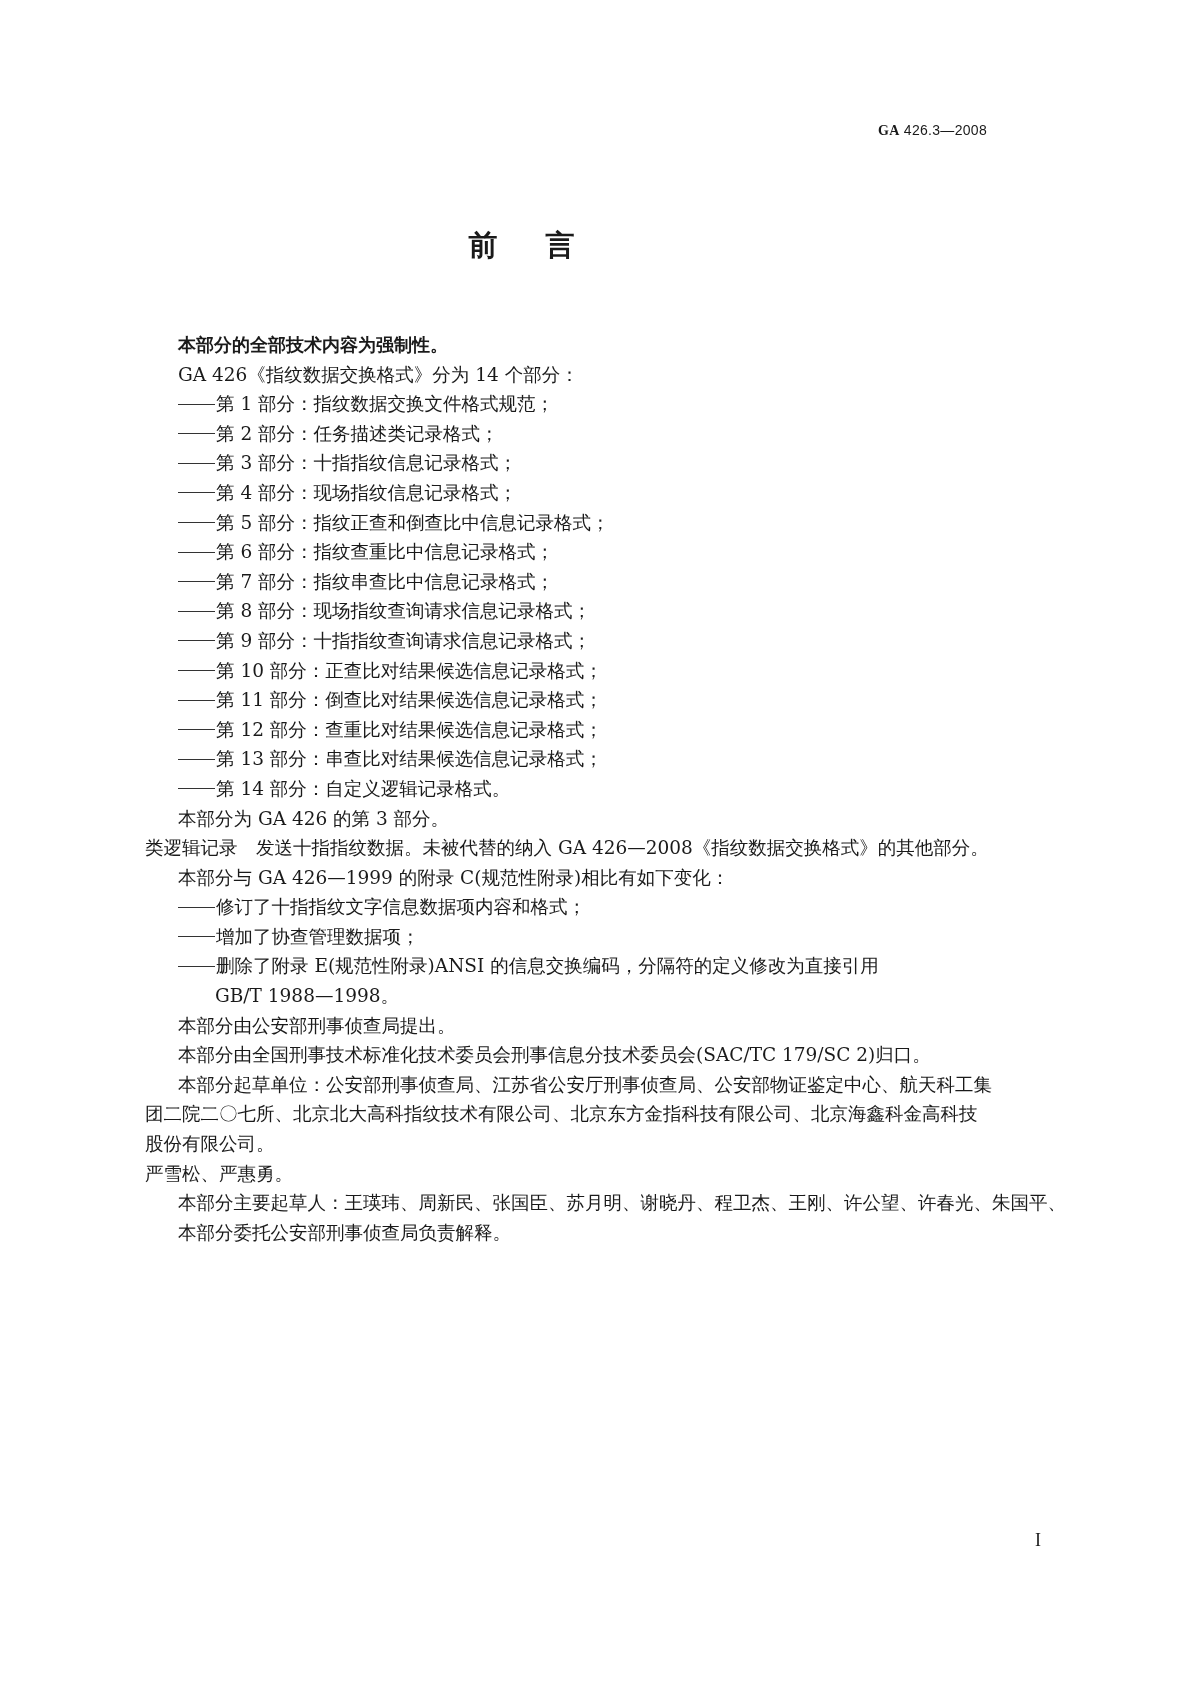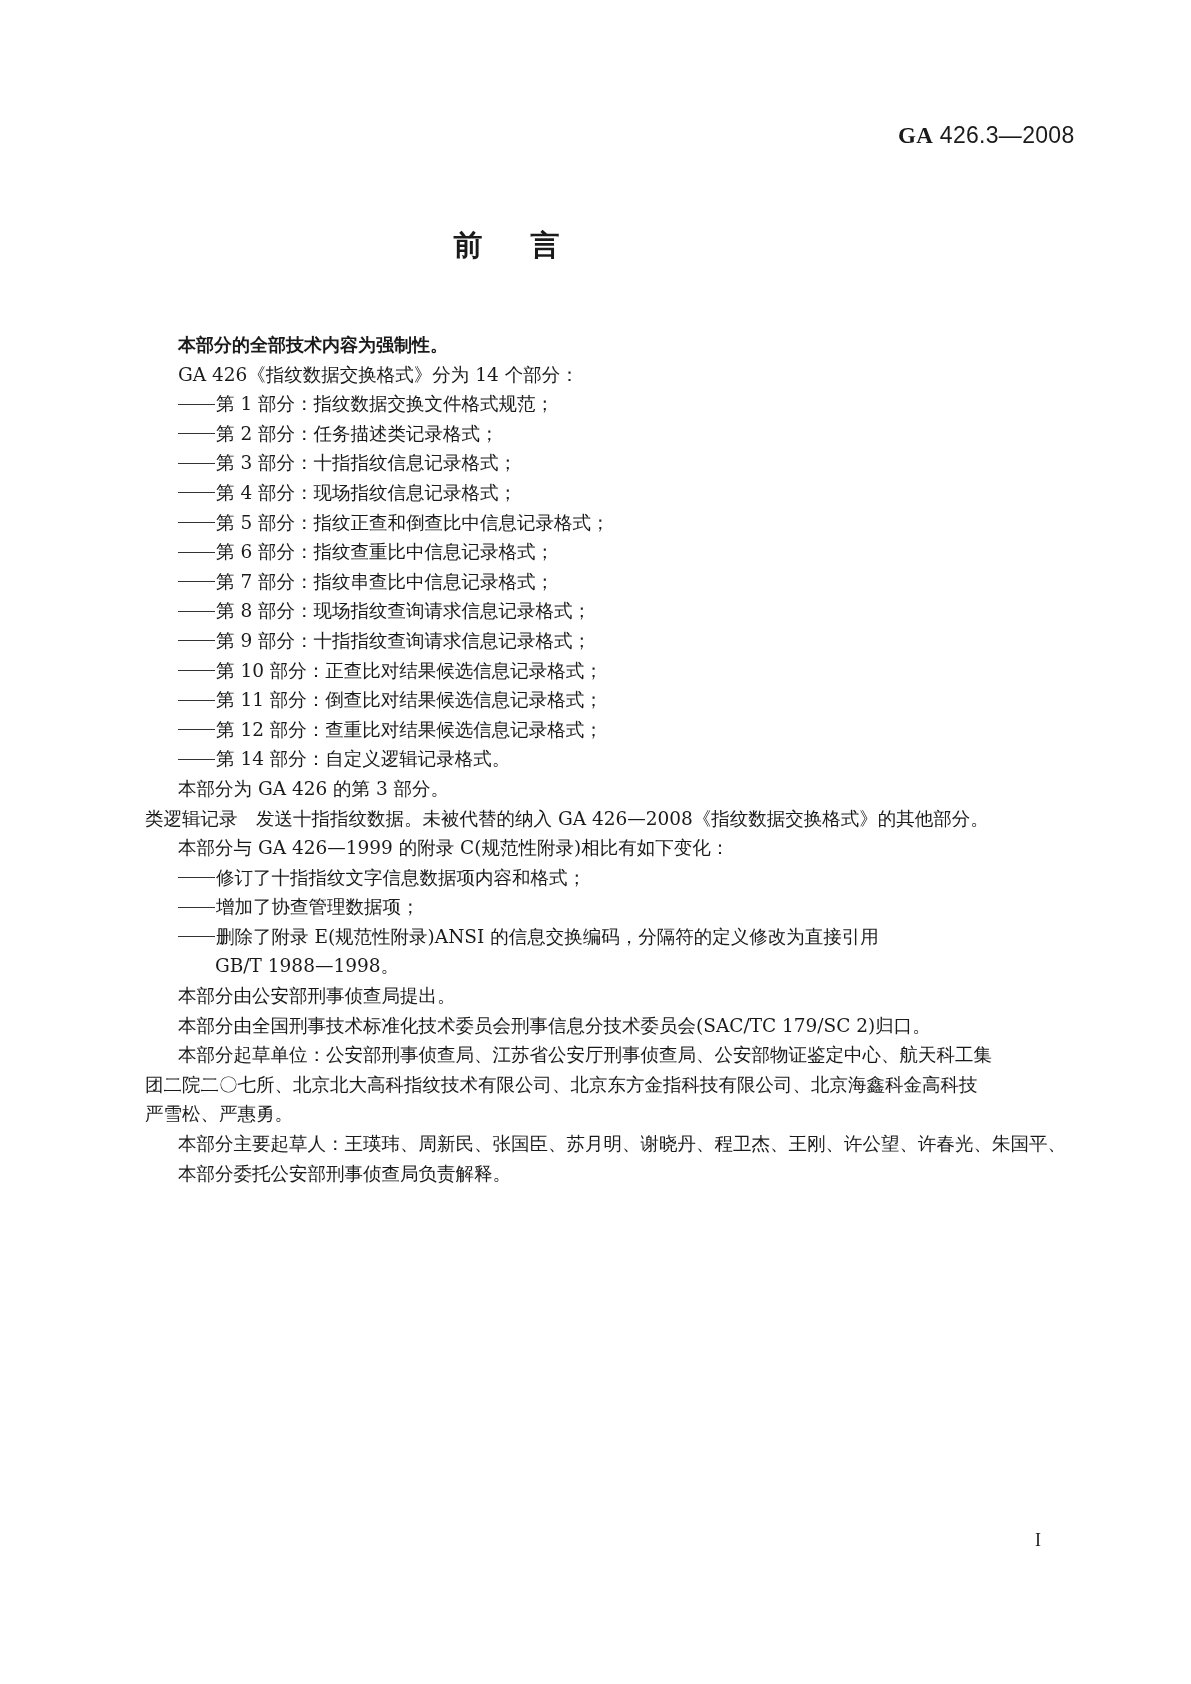--- a/index.html
+++ b/index.html
@@ -1,21 +1,21 @@
 <!DOCTYPE html>
 <html><head>
 <meta charset="utf-8">
 <style>
   html, body { margin:0; padding:0; background:#ffffff; }
   body { width:1191px; height:1684px; position:relative; overflow:hidden;
          font-family:"DejaVu Serif","Liberation Serif",serif; color:#1a1a1a; }
-  .header-code { position:absolute; top:122px; left:898px; font-size:23px;
+  .header-code { position:absolute; top:122px; left:878px; font-size:14px;
                  font-family:"Liberation Sans","DejaVu Sans",sans-serif; letter-spacing:0.3px; }
   .header-code .b { font-family:"Liberation Serif","DejaVu Serif",serif; font-weight:bold; }
-  .title { position:absolute; top:226px; left:0; width:1013px; text-align:center;
+  .title { position:absolute; top:226px; left:15px; width:1013px; text-align:center;
            font-size:29px; font-weight:bold; font-family:"DejaVu Sans","Liberation Sans",sans-serif;
            letter-spacing:0; }
   .title span { display:inline-block; margin:0 24px; }
   .content { position:absolute; top:330px; left:145px; width:912px; font-size:18.5px;
              line-height:29.6px; }
   .line { white-space:nowrap; height:29.6px; }
   .p-indent { padding-left:33px; }
   .bold-line { font-weight:bold; font-family:"DejaVu Sans","Liberation Sans",sans-serif; font-size:18px; padding-left:33px; }
   .dash-item { padding-left:33px; }
   .dash-item .dash { display:inline-block; width:37px; height:1px; background:#333; vertical-align:middle; margin-right:1px; position:relative; top:-1px; }
@@ -41,33 +41,35 @@
   <div class="line dash-item"><span class="dash"></span><span>第 3 部分：十指指纹信息记录格式；</span></div>
   <div class="line dash-item"><span class="dash"></span><span>第 4 部分：现场指纹信息记录格式；</span></div>
   <div class="line dash-item"><span class="dash"></span><span>第 5 部分：指纹正查和倒查比中信息记录格式；</span></div>
   <div class="line dash-item"><span class="dash"></span><span>第 6 部分：指纹查重比中信息记录格式；</span></div>
   <div class="line dash-item"><span class="dash"></span><span>第 7 部分：指纹串查比中信息记录格式；</span></div>
   <div class="line dash-item"><span class="dash"></span><span>第 8 部分：现场指纹查询请求信息记录格式；</span></div>
   <div class="line dash-item"><span class="dash"></span><span>第 9 部分：十指指纹查询请求信息记录格式；</span></div>
   <div class="line dash-item"><span class="dash"></span><span>第 10 部分：正查比对结果候选信息记录格式；</span></div>
   <div class="line dash-item"><span class="dash"></span><span>第 11 部分：倒查比对结果候选信息记录格式；</span></div>
   <div class="line dash-item"><span class="dash"></span><span>第 12 部分：查重比对结果候选信息记录格式；</span></div>
+  <div class="line dash-item"><span class="dash"></span><span>第 13 部分：串查比对结果候选信息记录格式；</span></div>
   <div class="line dash-item"><span class="dash"></span><span>第 14 部分：自定义逻辑记录格式。</span></div>
 
   <div class="line p-indent">本部分为 GA 426 的第 3 部分。</div>
   <div class="line">类逻辑记录　发送十指指纹数据。未被代替的纳入 GA 426—2008《指纹数据交换格式》的其他部分。</div>
   <div class="line p-indent">本部分与 GA 426—1999 的附录 C(规范性附录)相比有如下变化：</div>
 
   <div class="line dash-item"><span class="dash"></span><span>修订了十指指纹文字信息数据项内容和格式；</span></div>
   <div class="line dash-item"><span class="dash"></span><span>增加了协查管理数据项；</span></div>
   <div class="line dash-item"><span class="dash"></span><span>删除了附录 E(规范性附录)ANSI 的信息交换编码，分隔符的定义修改为直接引用</span></div>
   <div class="line cont">GB/T 1988—1998。</div>
 
   <div class="line p-indent">本部分由公安部刑事侦查局提出。</div>
   <div class="line p-indent">本部分由全国刑事技术标准化技术委员会刑事信息分技术委员会(SAC/TC 179/SC 2)归口。</div>
   <div class="line p-indent">本部分起草单位：公安部刑事侦查局、江苏省公安厅刑事侦查局、公安部物证鉴定中心、航天科工集</div>
   <div class="line">团二院二〇七所、北京北大高科指纹技术有限公司、北京东方金指科技有限公司、北京海鑫科金高科技</div>
+  <div class="line">股份有限公司。</div>
   <div class="line">严雪松、严惠勇。</div>
   <div class="line p-indent">本部分主要起草人：王瑛玮、周新民、张国臣、苏月明、谢晓丹、程卫杰、王刚、许公望、许春光、朱国平、</div>
   <div class="line p-indent">本部分委托公安部刑事侦查局负责解释。</div>
 </div>
 
 <div class="page-num">I</div>
 
 </body></html>

